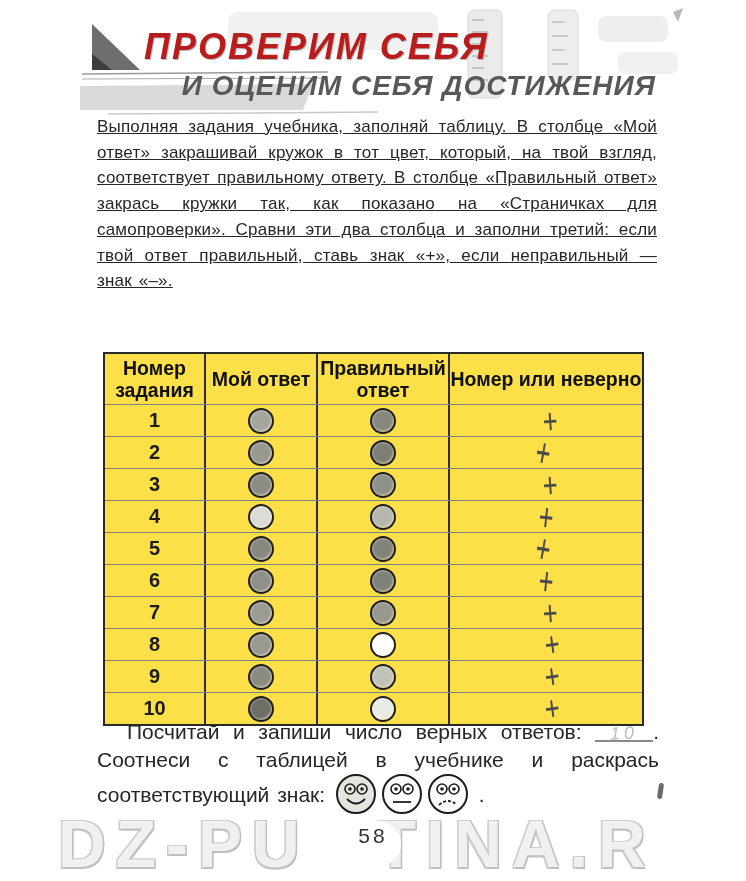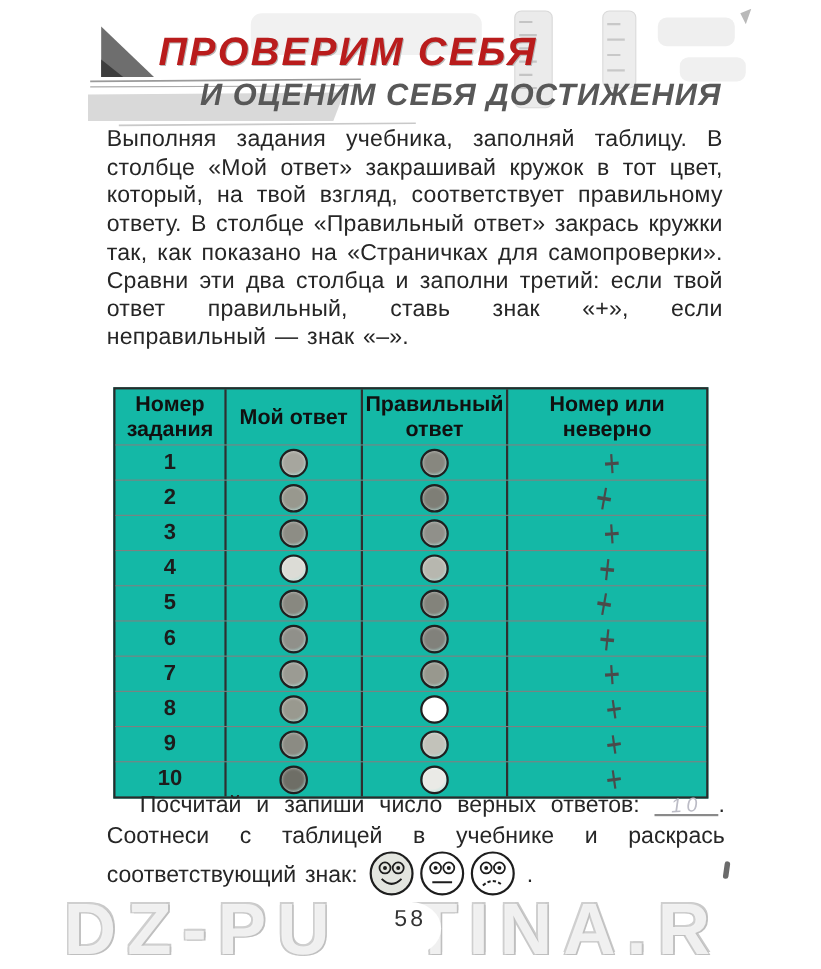--- a/index.html
+++ b/index.html
@@ -19,34 +19,34 @@
   }
   .title2{
     position:absolute;right:28px;top:62px;
     font-size:28px;font-weight:bold;font-style:italic;letter-spacing:1px;
     color:#585858;white-space:nowrap;
   }
 
   
   .intro{
     position:absolute;left:97px;top:114px;width:560px;margin:0;
-    font-size:21px;line-height:25.7px;text-align:justify;color:#262626;
-    letter-spacing:0.2px;word-spacing:2px;
+    font-size:17px;line-height:25.7px;text-align:justify;color:#262626;
+    letter-spacing:0.2px;word-spacing:2px;text-decoration:underline;
   }
 
   
   .tbl{
     position:absolute;left:103px;top:352px;width:537px;
-    border:2.5px solid #2a2a2a;background:#14b8a6;
+    border:2.5px solid #2a2a2a;background:#fde047;
   }
   .trow{display:flex;align-items:center;height:31px;border-top:1.5px solid #808080;}
   .thead{display:flex;align-items:center;height:50px;border-top:none;}
   .cell{height:100%;display:flex;align-items:center;justify-content:center;box-sizing:border-box;}
   .c1{width:99px;}
-  .c2{width:124px;border-left:2px solid #2f2f2f;}
+  .c2{width:112px;border-left:2px solid #2f2f2f;}
   .c3{width:132px;border-left:2px solid #2f2f2f;}
   .c4{width:172px;border-left:2px solid #2f2f2f;flex:1;}
   .hcell{font-weight:bold;font-size:19.5px;line-height:22px;text-align:center;color:#101010;}
   .rownum{font-weight:bold;font-size:20px;color:#1c1c1c;}
   .circle{
     width:22px;height:22px;border-radius:50%;border:2.5px solid #1f1f1f;
     background:#fff;box-shadow:inset 0 0 3px rgba(255,255,255,.6);
   }
   .plus{
     display:inline-block;font-size:24px;font-weight:400;color:#4a4a4a;

